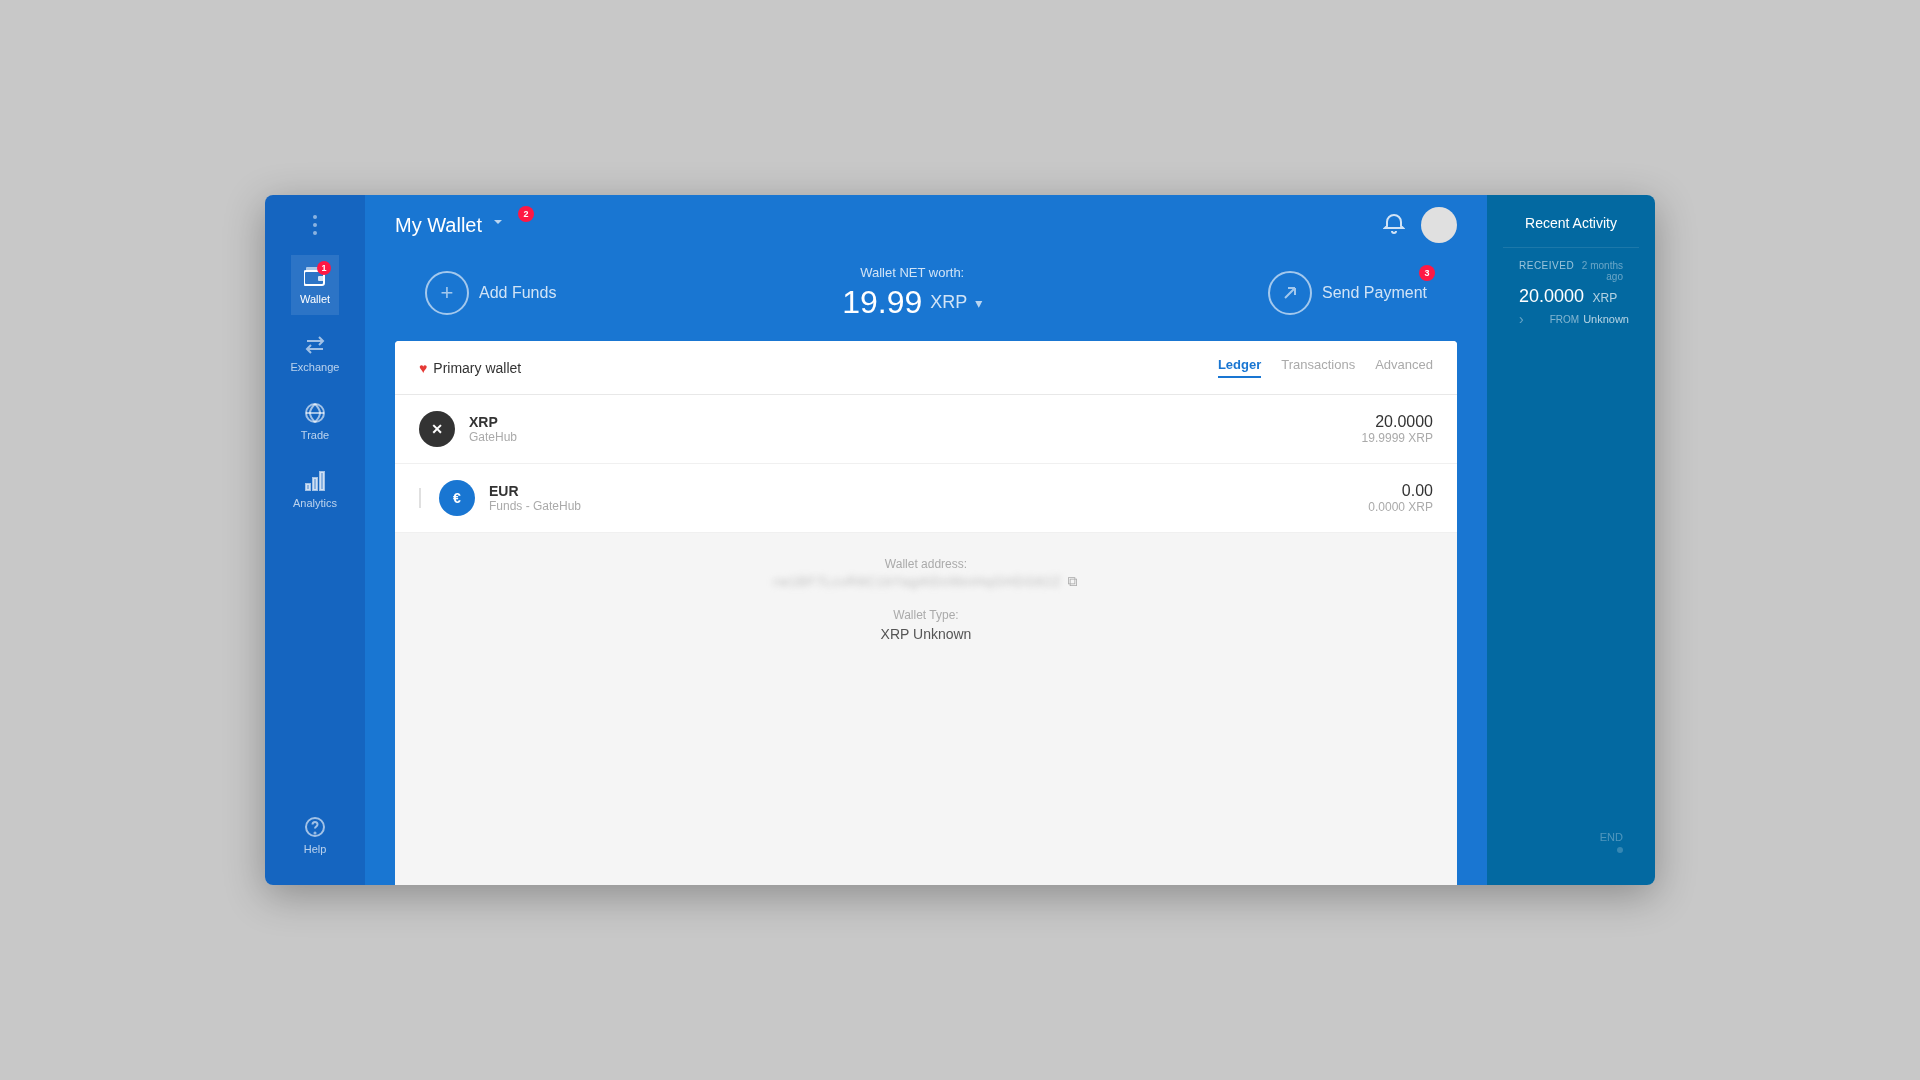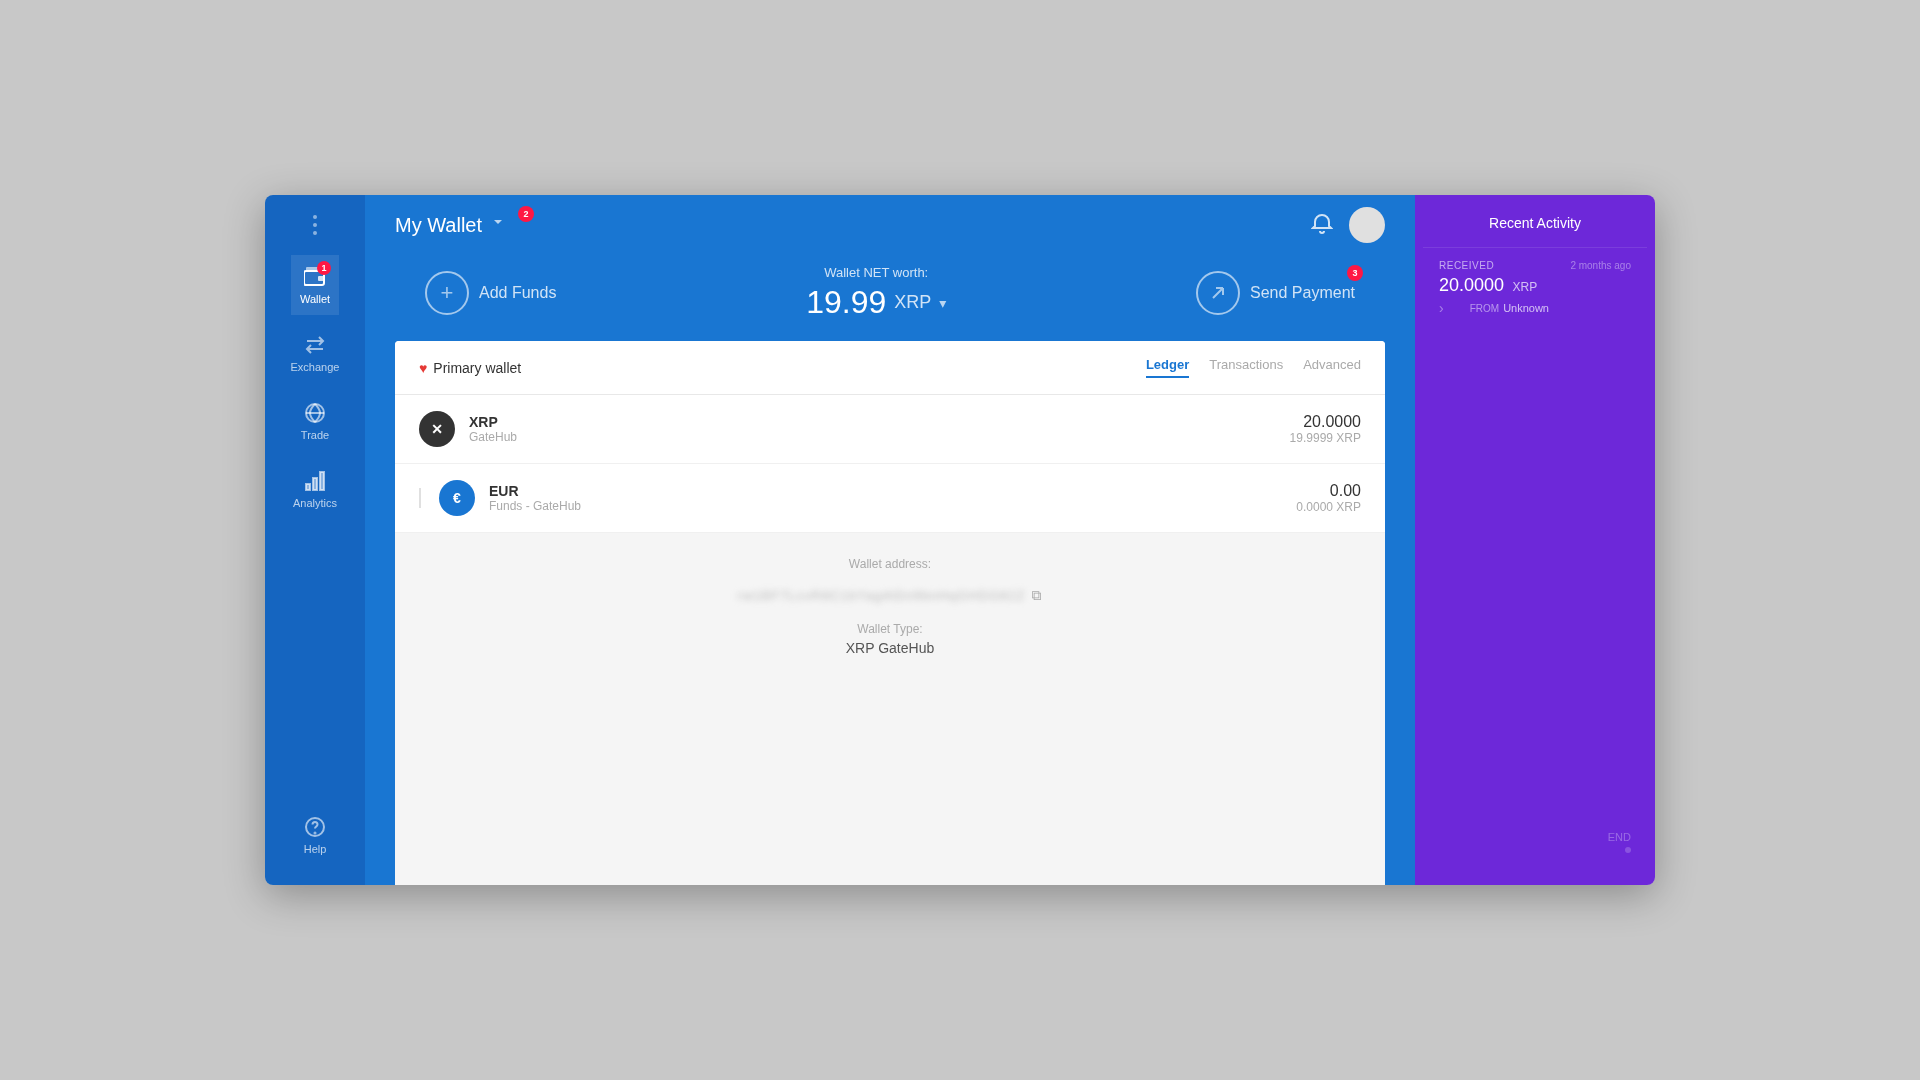--- a/index.html
+++ b/index.html
@@ -342,21 +342,21 @@
     
     .wallet-address-section {
       padding: 24px;
       background: #f5f5f5;
       text-align: center;
       flex: 1;
     }
     .wallet-address-label {
       font-size: 12px;
       color: #aaa;
-      margin-bottom: 16px;
+      margin-bottom: 2px;
     }
     .wallet-address-value {
       font-size: 13px;
       color: #bbb;
       display: flex;
       align-items: center;
       justify-content: center;
       gap: 6px;
       letter-spacing: 1px;
     }
@@ -367,25 +367,25 @@
       margin-top: 16px;
       margin-bottom: 4px;
     }
     .wallet-type-value {
       font-size: 14px;
       color: #555;
       font-weight: 500;
     }
     
     .right-sidebar {
-      width: 240px;
-      background: #6d28d9;
-      display: flex;
-      flex-direction: column;
-      padding: 20px 8px;
+      width: 168px;
+      background: #0369a1;
+      display: flex;
+      flex-direction: column;
+      padding: 20px 16px;
     }
     .recent-activity-title {
       font-size: 14px;
       color: #fff;
       font-weight: 500;
       padding: 0 16px 16px;
       text-align: center;
     }
     .activity-item {
       padding: 12px 16px;
@@ -614,21 +614,21 @@
         </div>
       </div>
 
       <div class="wallet-address-section">
         <div class="wallet-address-label">Wallet address:</div>
         <div class="wallet-address-value">
           <span style="filter: blur(3px);">rw1BF7LcvR8C1bYag4tDn9bnHqGHDG82Z</span>
           <span class="copy-icon">⧉</span>
         </div>
         <div class="wallet-type-label" style="margin-top:18px;">Wallet Type:</div>
-        <div class="wallet-type-value">XRP GateHub</div>
+        <div class="wallet-type-value">XRP Unknown</div>
       </div>
     </div>
   </div>
 
   <div class="right-sidebar">
     <div class="recent-activity-title">Recent Activity</div>
     <div class="activity-item">
       <div style="display:flex; justify-content:space-between; align-items:flex-start;">
         <div class="activity-type">RECEIVED</div>
         <div class="activity-time">2 months ago</div>

